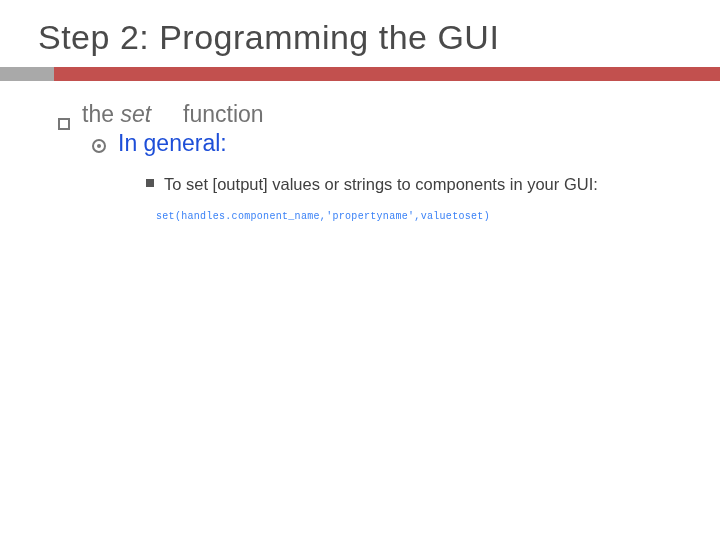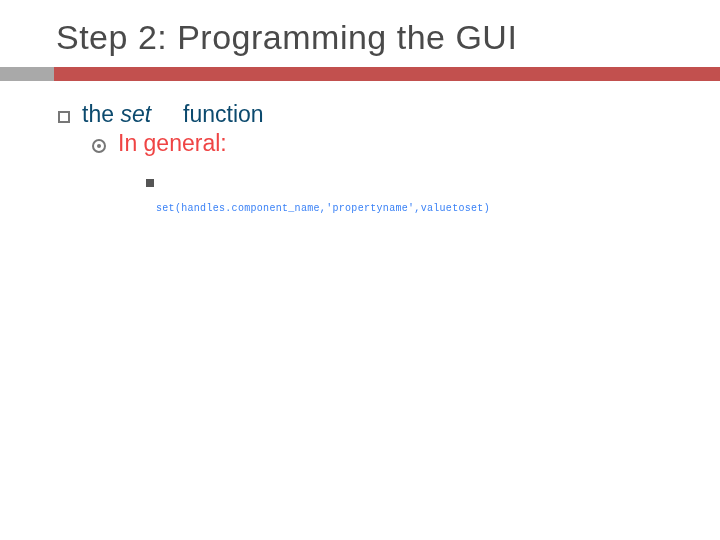--- a/index.html
+++ b/index.html
@@ -1,25 +1,25 @@
 <!DOCTYPE html>
 <html><head>
 <meta charset="utf-8">
 <style>
   * { margin: 0; padding: 0; box-sizing: border-box; }
   html, body { width: 720px; height: 540px; background: #fff; font-family: "Segoe UI", Arial, sans-serif; color: #3a3a3a; }
   .slide { width: 720px; height: 540px; position: relative; padding: 18px 0 0 0; }
-  .title { font-size: 34px; font-weight: 400; color: #4a4a4a; padding: 0 0 6px 38px; letter-spacing: 0.5px; margin-left: 18px; }
+  .title { font-size: 34px; font-weight: 400; color: #4a4a4a; padding: 0 0 6px 38px; letter-spacing: 0.5px; }
   .accent-bar { height: 14px; width: 100%; background: #c2504e; margin-top: 4px; position: relative; }
   .accent-bar::before { content: ""; position: absolute; left: 0; top: 0; width: 54px; height: 14px; background: #a9a9a9; }
   .content { padding: 20px 44px 0 58px; }
-  .lvl1 { font-size: 23px; color: #0c4a6e; margin-bottom: 2px; display: flex; align-items: center; }
+  .lvl1 { font-size: 23px; color: #737373; margin-bottom: 2px; display: flex; align-items: flex-end; }
   .lvl1 .bullet { width: 12px; height: 12px; border: 2px solid #777; display: inline-block; margin-right: 12px; position: relative; top: 2px; flex-shrink: 0; }
   .lvl1 .txt .it { font-style: italic; }
-  .lvl2 { font-size: 23px; color: #ef4444; margin-left: 34px; display: flex; align-items: baseline; margin-top: 2px; }
+  .lvl2 { font-size: 23px; color: #1d4ed8; margin-left: 34px; display: flex; align-items: baseline; margin-top: 2px; }
   .lvl2 .bullet { width: 14px; height: 14px; border: 2px solid #777; border-radius: 50%; position: relative; display: inline-block; margin-right: 12px; top: 2px; flex-shrink: 0; }
   .lvl2 .bullet::after { content: ""; position: absolute; width: 4px; height: 4px; background: #777; border-radius: 50%; left: 50%; top: 50%; transform: translate(-50%, -50%); }
   .lvl3-wrap { margin-left: 88px; margin-top: 16px; }
   .lvl3 { font-size: 16.5px; color: #404040; display: flex; align-items: flex-start; margin-bottom: 10px; line-height: 1.35; }
   .lvl3 .bullet { width: 8px; height: 8px; background: #555; display: inline-block; margin-right: 10px; margin-top: 6px; flex-shrink: 0; }
   .code-block { margin: 16px 0 16px 10px; font-family: "Courier New", monospace; font-size: 10px; color: #3b82f6; letter-spacing: 0.3px; }
 </style>
 </head>
 <body>
 <div class="slide">
@@ -37,20 +37,21 @@
   </div>
 
   <div class="lvl2">
     <span class="bullet"></span>
     <span>In general:</span>
   </div>
 
   <div class="lvl3-wrap">
     <div class="lvl3">
       <span class="bullet"></span>
+      <span>To set [output] values or strings to components in your GUI:</span>
     </div>
 
     <div class="code-block">set(handles.component_name,'propertyname',valuetoset)</div>
 
   </div>
 
 </div>
 </div>
 
 </body></html>

